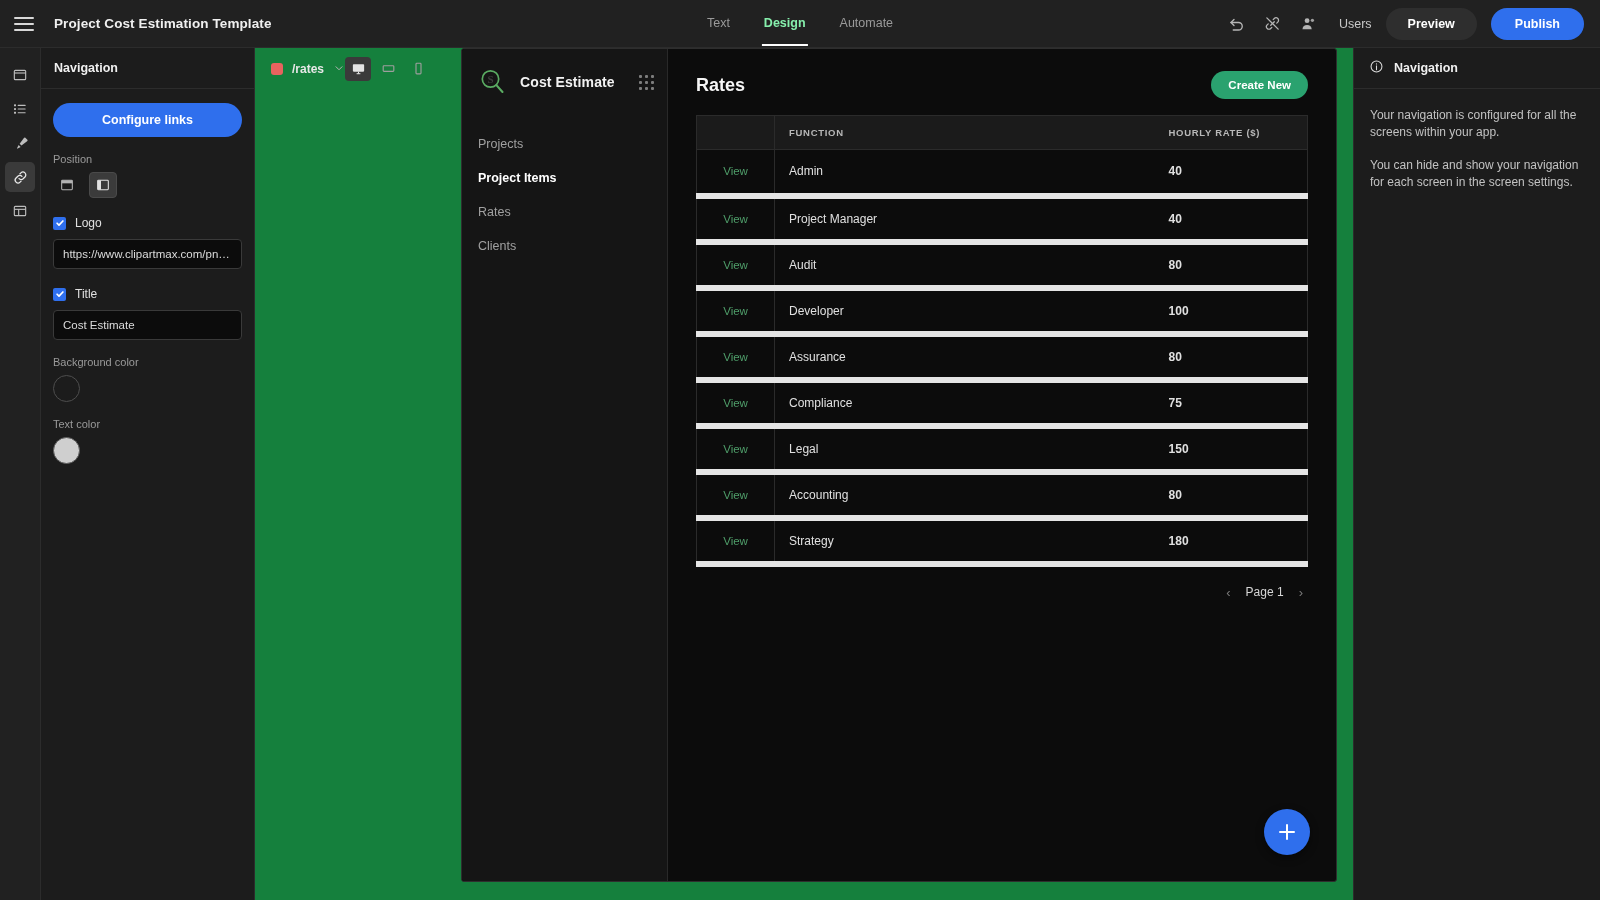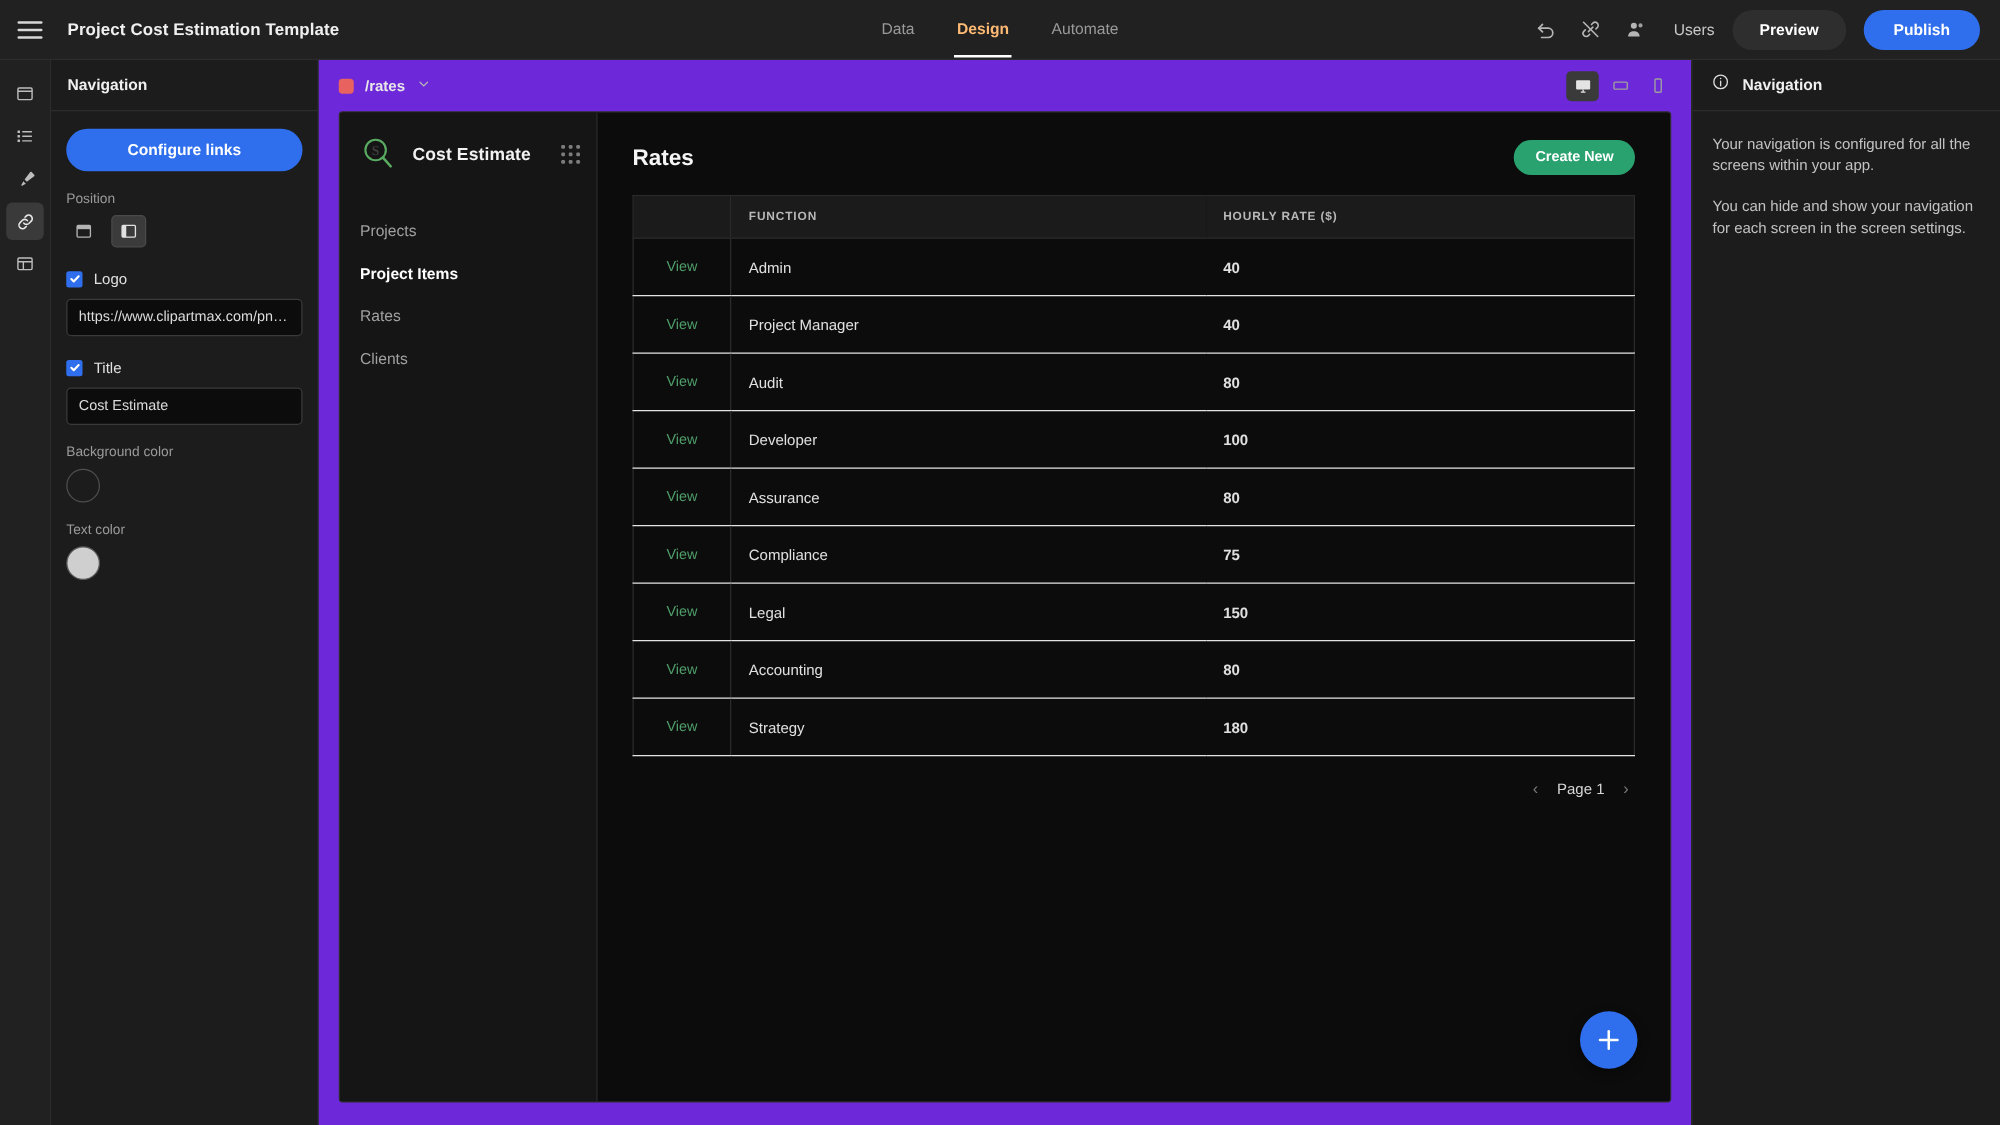--- a/index.html
+++ b/index.html
@@ -19,21 +19,21 @@
     border-bottom: 1px solid #2c2c2c;
     display: flex; align-items: center;
     position: relative;
   }
   .hamburger { width: 20px; height: 14px; margin-left: 14px; display:flex; flex-direction:column; justify-content:space-between; cursor:pointer; }
   .hamburger i { display:block; height:2px; background:#d8d8d8; border-radius:1px; }
   .app-title { margin-left: 20px; font-size: 13.5px; font-weight: 700; color: #f0f0f0; letter-spacing: .1px; }
 
   .center-tabs { position:absolute; left:50%; transform:translateX(-50%); display:flex; gap:30px; align-items:center; height:100%; }
   .ctab { font-size: 12.5px; color: #9a9a9a; cursor:pointer; padding: 15px 2px 14px; border-bottom: 2px solid transparent; }
-  .ctab.active { color:#fdba74; font-weight:700; border-bottom-color:#ffffff; }
+  .ctab.active { color:#86efac; font-weight:700; border-bottom-color:#ffffff; }
 
   .top-right { margin-left:auto; display:flex; align-items:center; gap:14px; padding-right:16px; }
   .ticon { width:22px; height:22px; display:flex; align-items:center; justify-content:center; cursor:pointer; opacity:.85; }
   .users-chip { display:flex; align-items:center; gap:19px; cursor:pointer; }
   .users-chip span { font-size:12.5px; color:#c8c8c8; }
   .btn-preview {
     background:#2e2e2e; color:#fff; font-size:12.5px; font-weight:700;
     border:none; border-radius:18px; padding:9px 22px; cursor:pointer;
   }
   .btn-publish {
@@ -87,21 +87,21 @@
   .txtinput {
     width:100%; margin-top:9px; background:#0c0c0c; border:1px solid #3a3a3a;
     border-radius:4px; padding:8px 9px; font-size:11.5px; color:#dcdcdc;
     font-family:"Liberation Sans", sans-serif; outline:none;
   }
   .swatch { width:27px; height:27px; border-radius:50%; margin-top:2px; cursor:pointer; }
   .swatch.bg { background:#1c1c1c; border:1px solid #4e4e4e; }
   .swatch.text { background:#cfcfcf; border:1px solid #5a5a5a; }
 
   
-  .canvas { flex:1; min-width:0; background:#6d28d9; display:flex; flex-direction:column; }
+  .canvas { flex:1; min-width:0; background:#15803d; display:flex; flex-direction:row; }
   .canvas-bar { height:41px; flex:0 0 41px; display:flex; align-items:center; padding:0 14px 0 16px; }
   .route { display:flex; align-items:center; gap:9px; cursor:pointer; }
   .route-dot { width:12px; height:12px; border-radius:3px; background:#e8635f; }
   .route-name { font-size:12px; font-weight:700; color:#e8e8e8; }
   .chev { color:#b5b5b5; font-size:11px; }
   .device-toggles { margin-left:auto; display:flex; gap:4px; align-items:center; }
   .dev-btn { width:26px; height:24px; border-radius:4px; display:flex; align-items:center; justify-content:center; cursor:pointer; }
   .dev-btn.active { background:#3a3a3a; }
 
   .frame {
@@ -131,21 +131,21 @@
 
   table.rates { width:100%; border-collapse:collapse; table-layout:fixed; }
   table.rates th {
     background:#1b1b1b; text-align:left; font-size:9.5px; font-weight:700;
     letter-spacing:.7px; color:#b8b8b8; padding:11px 0; height:30px;
     border-bottom:1px solid #2b2b2b; border-top:1px solid #2b2b2b;
   }
   table.rates th.c0 { width:78px; border-left:1px solid #2b2b2b; }
   table.rates th.c1 { width:380px; padding-left:14px; border-left:1px solid #2b2b2b; }
   table.rates th.c2 { padding-left:14px; border-right:1px solid #2b2b2b; }
-  table.rates td { height:46px; font-size:12px; color:#e0e0e0; border-bottom:1px solid #e5e5e5; background:#0c0c0c; }
+  table.rates td { height:46px; font-size:12px; color:#e0e0e0; border-bottom:6px solid #e5e5e5; background:#0c0c0c; }
   table.rates td.c0 { text-align:center; color:#4f9e6a; font-size:11.5px; cursor:pointer; border-left:1px solid #2b2b2b; }
   table.rates td.c1 { padding-left:14px; border-left:1px solid #2b2b2b; }
   table.rates td.c2 { padding-left:14px; border-right:1px solid #2b2b2b;font-weight:bold; }
 
   .pager { display:flex; align-items:center; justify-content:flex-end; gap:12px; padding:18px 2px 0 0; }
   .pg-arrow { font-size:13px; color:#7a7a7a; cursor:pointer; padding:0 3px; }
   .pg-label { font-size:12px; color:#d6d6d6; }
 
   .fab {
     position:absolute; right:26px; bottom:26px;
@@ -171,21 +171,21 @@
 
   <div class="topbar">
     <div class="hamburger">
         <i></i>
         <i></i>
         <i></i>
       </div>
     <div class="app-title">Project Cost Estimation Template</div>
 
     <div class="center-tabs">
-      <div class="ctab">Data</div>
+      <div class="ctab">Text</div>
       <div class="ctab active">Design</div>
       <div class="ctab">Automate</div>
     </div>
 
     <div class="top-right">
       <div class="ticon">
         <svg viewBox="0 0 24 24" width="18" height="18" fill="none" stroke="#cfcfcf" stroke-width="1.8" stroke-linecap="round">
           <path d="M4 10h10a5 5 0 0 1 0 10H7"></path>
             <path d="M8 6l-4 4 4 4"></path>
         </svg>

